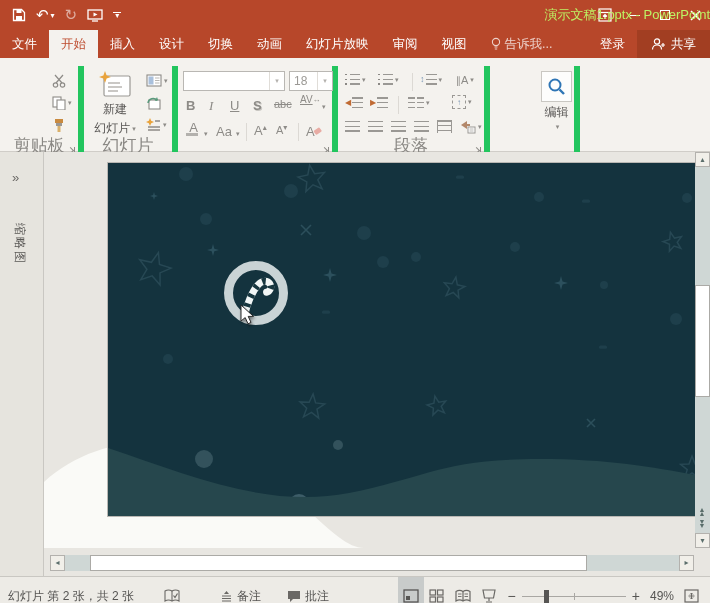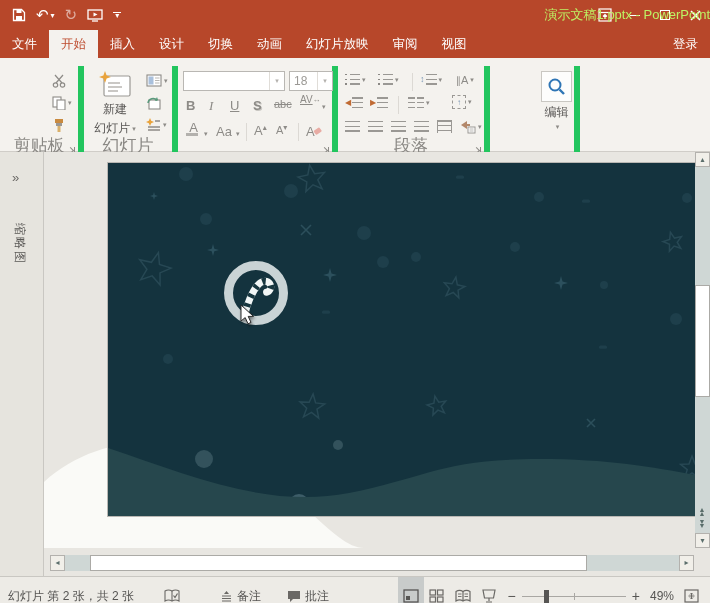--- a/index.html
+++ b/index.html
@@ -147,22 +147,37 @@
 <div class="tabrow">
   <span class="tab">文件</span>
   <span class="tab active">开始</span>
   <span class="tab">插入</span>
   <span class="tab">设计</span>
   <span class="tab">切换</span>
   <span class="tab">动画</span>
   <span class="tab">幻灯片放映</span>
   <span class="tab">审阅</span>
   <span class="tab">视图</span>
+  <span class="tab faded">
+    <svg width="10" height="14" viewBox="0 0 10 14">
+        <circle cx="5" cy="5" r="3.6" fill="none" stroke="#fff" stroke-width="1.1"></circle>
+        <path d="M3.5,10 h3 M3.8,12 h2.4" stroke="#fff" stroke-width="1.1"></path>
+      </svg>
+    <span>告诉我...</span>
+  </span>
   <span class="tab-spacer"></span>
   <span class="tab">登录</span>
+  <span class="share-block">
+    <svg width="15" height="14" viewBox="0 0 15 14">
+        <circle cx="6" cy="4.5" r="2.6" fill="none" stroke="#fff" stroke-width="1.2"></circle>
+        <path d="M1.5,12.5 c0,-3 2,-4.5 4.5,-4.5 2.5,0 4.5,1.5 4.5,4.5" fill="none" stroke="#fff" stroke-width="1.2"></path>
+        <path d="M12,6 v4 M10,8 h4" stroke="#fff" stroke-width="1.2"></path>
+      </svg>
+    <span>共享</span>
+  </span>
 </div>
 
 <div class="ribbon">
 
   <div class="rgroup" style="left:0;width:84px">
     <span class="smallbtn" style="left:52px;top:8px">
       <svg width="15" height="14" viewBox="0 0 15 14">
           <path d="M3,1 L10,9 M11,1 L4,9" stroke="#8d8b87" stroke-width="1.2"></path>
           <circle cx="3.5" cy="11" r="2.2" fill="none" stroke="#8d8b87" stroke-width="1.2"></circle>
           <circle cx="10.5" cy="11" r="2.2" fill="none" stroke="#8d8b87" stroke-width="1.2"></circle>

